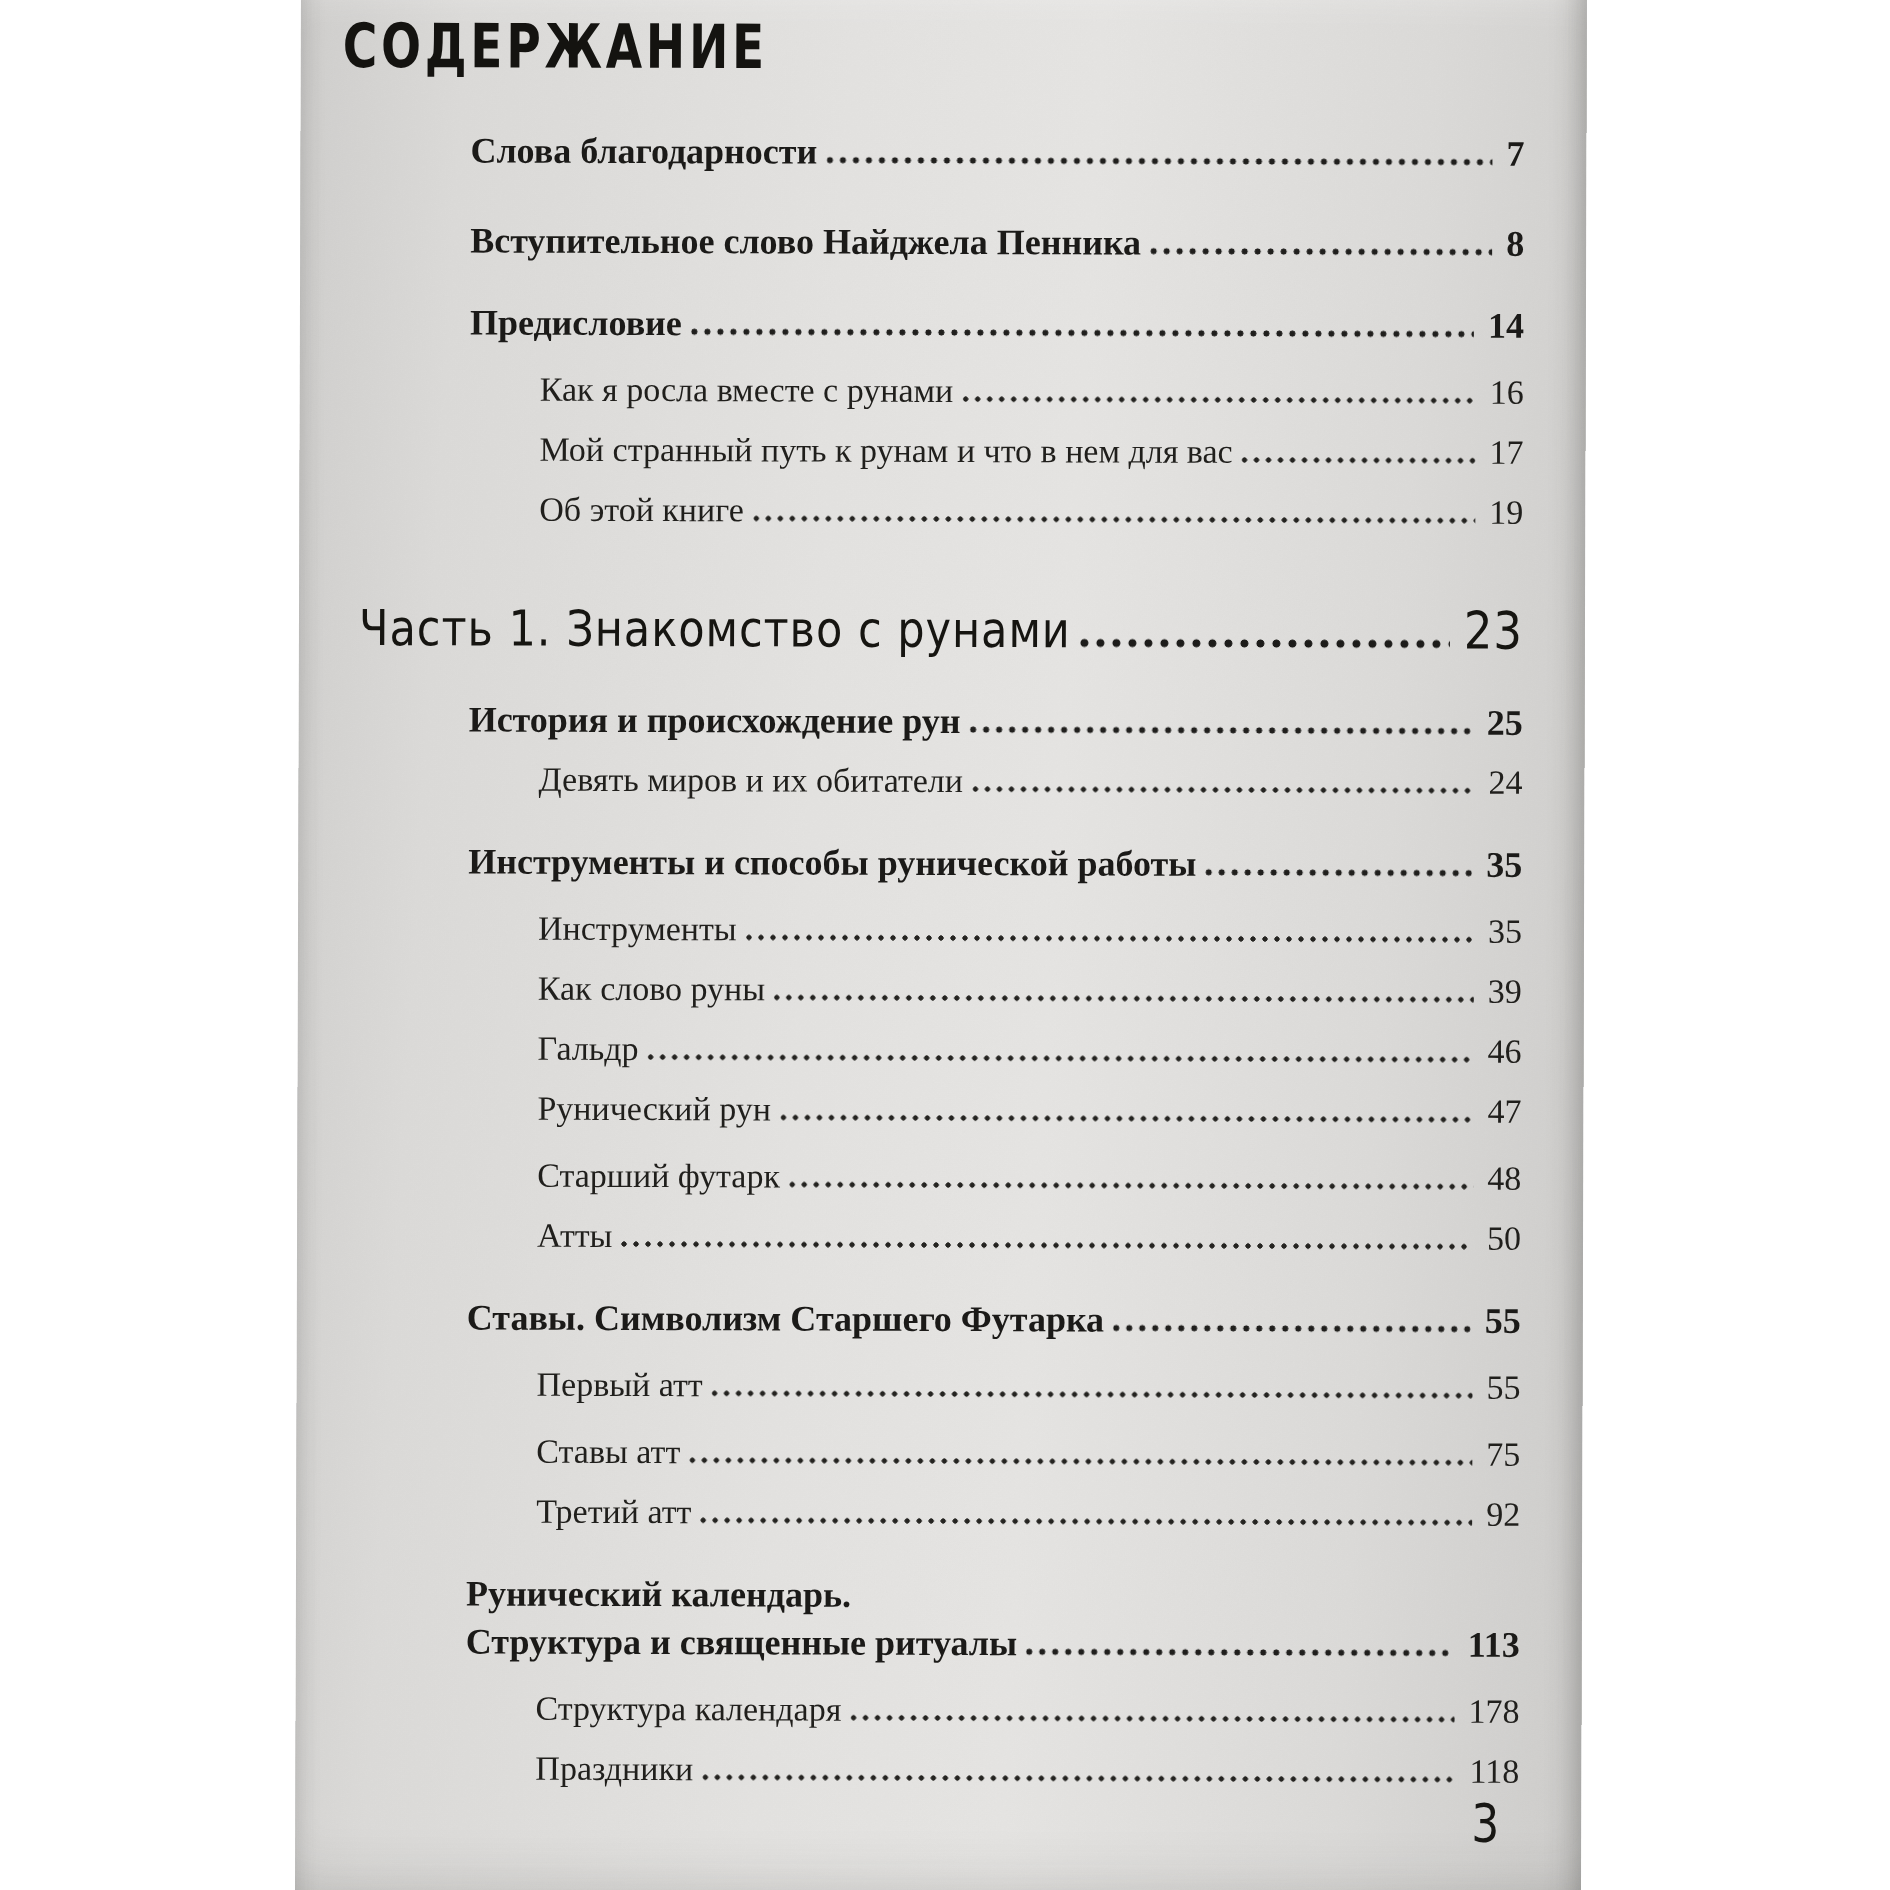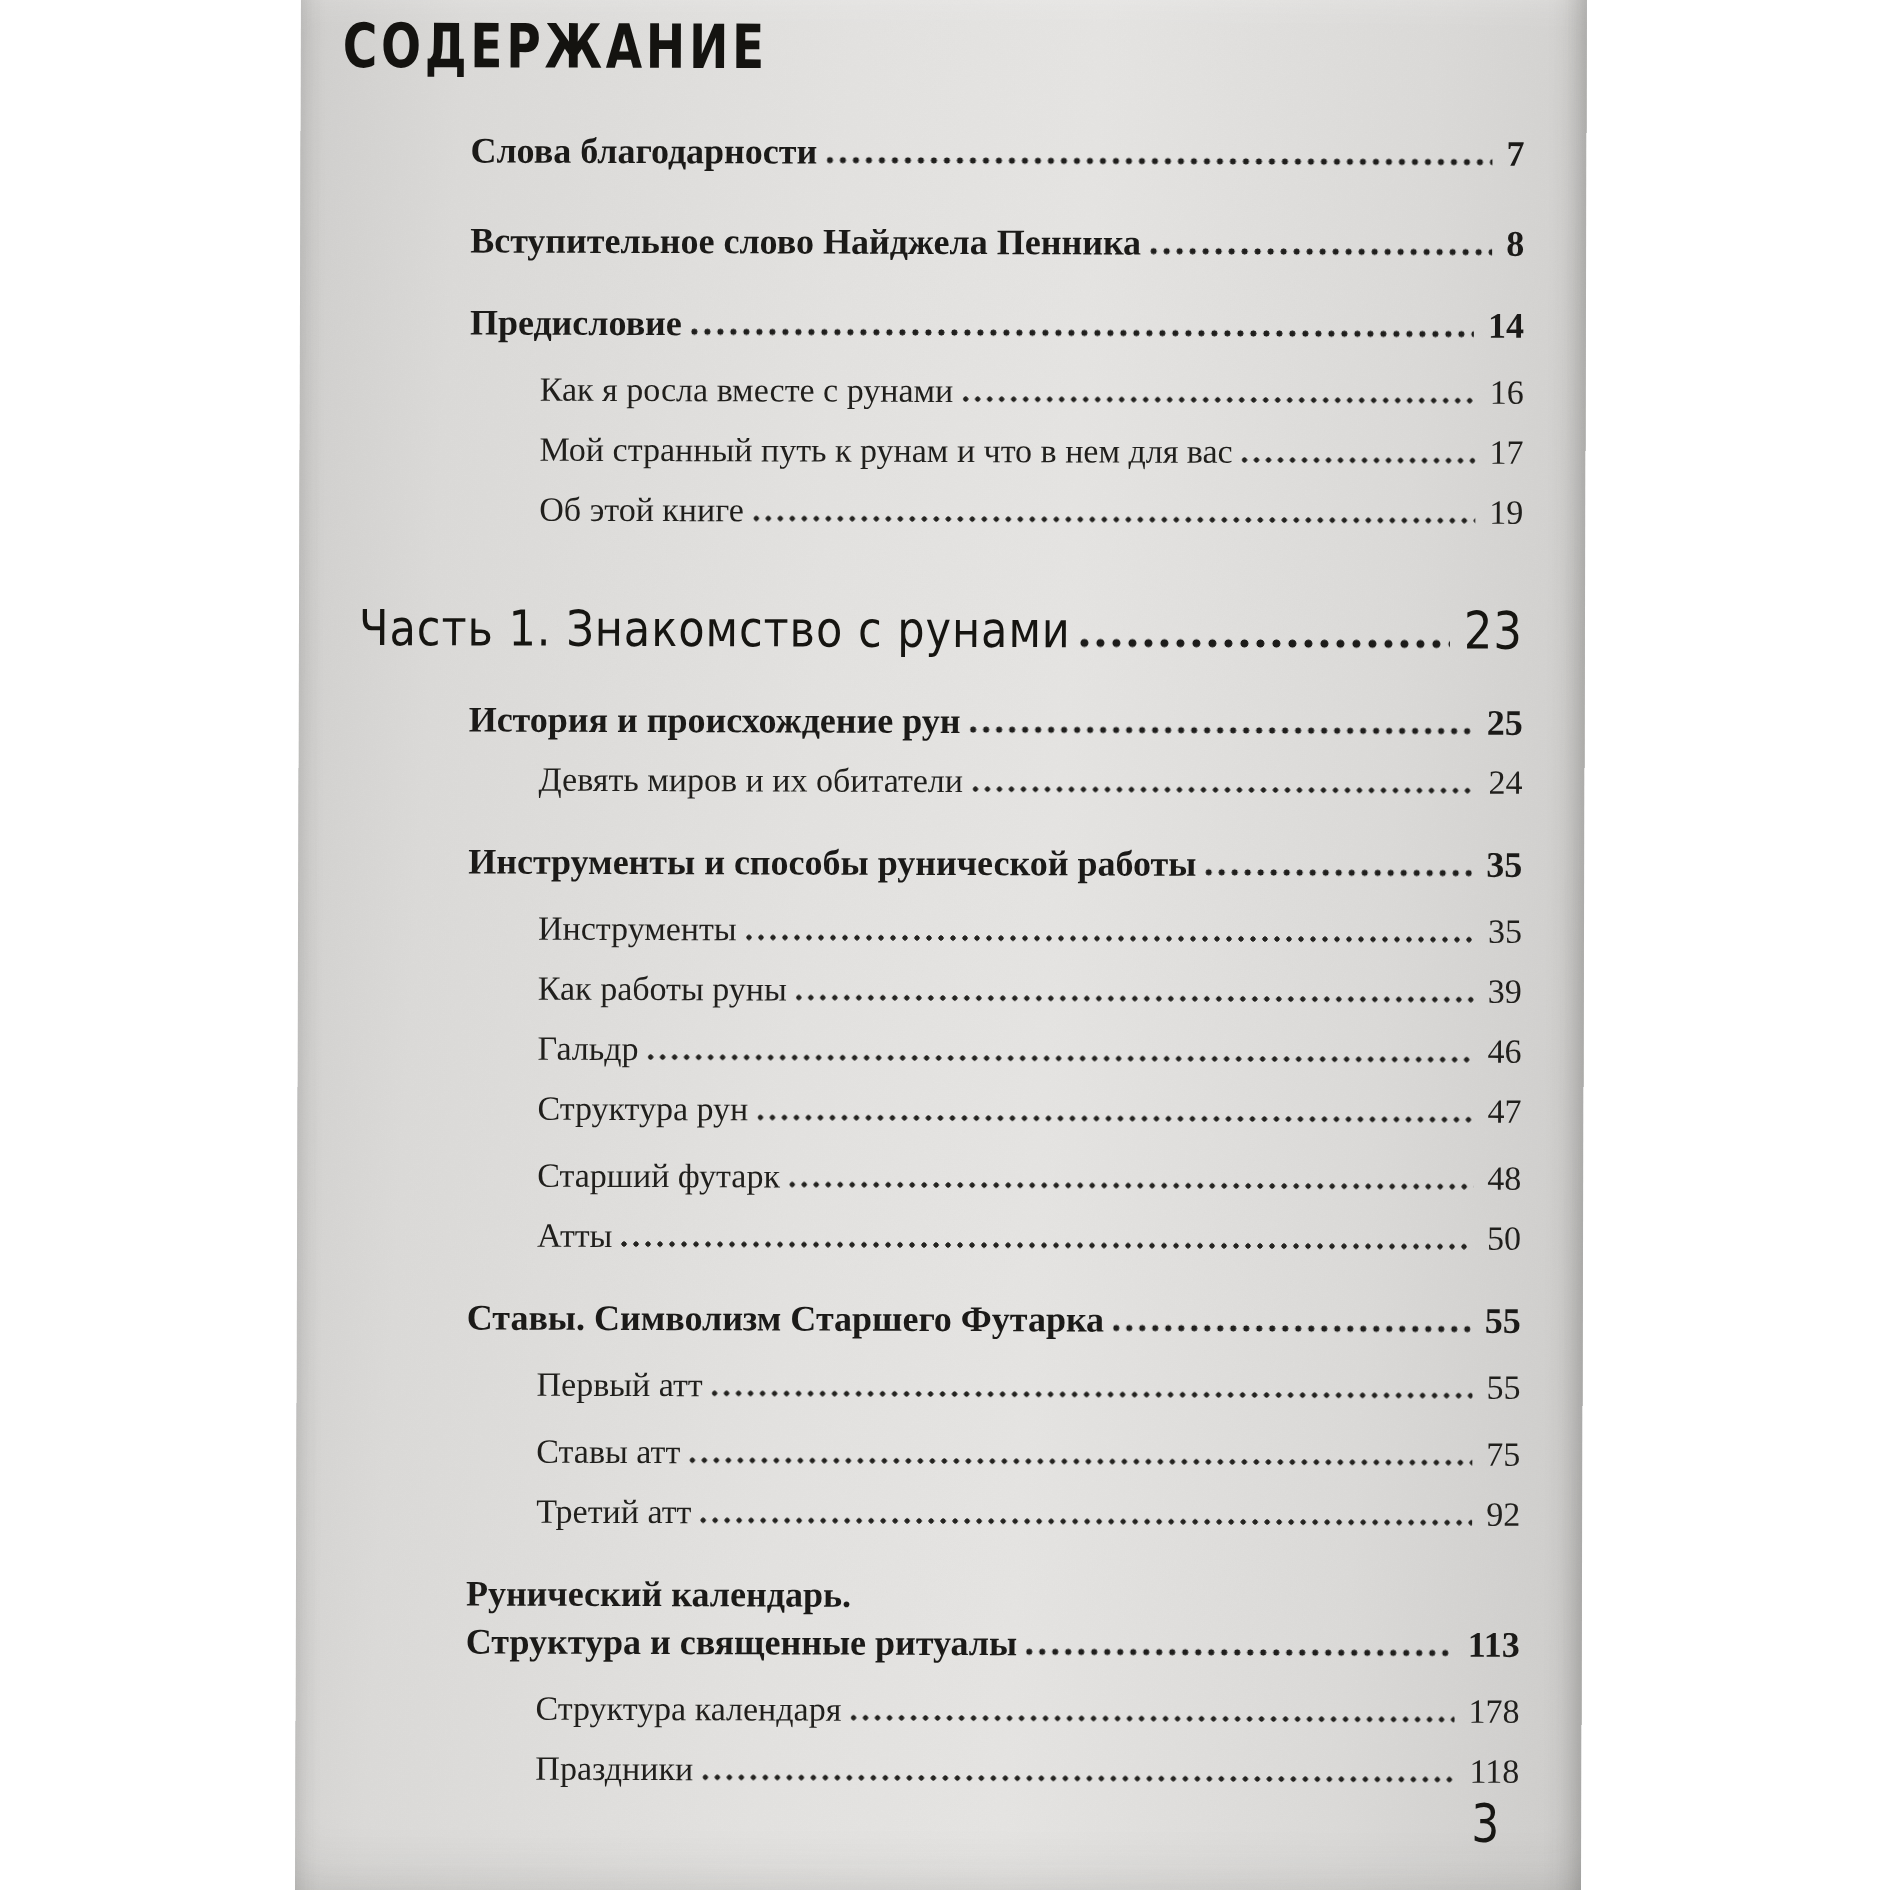--- a/index.html
+++ b/index.html
@@ -182,31 +182,31 @@
             <span class="label">Инструменты и способы рунической работы</span>
             <span class="leader"></span>
             <span class="num">35</span>
           </div>
           <div class="row sub sp-md">
             <span class="label">Инструменты</span>
             <span class="leader"></span>
             <span class="num">35</span>
           </div>
           <div class="row sub sp-sm">
-            <span class="label">Как работы руны</span>
+            <span class="label">Как слово руны</span>
             <span class="leader"></span>
             <span class="num">39</span>
           </div>
           <div class="row sub sp-sm">
             <span class="label">Гальдр</span>
             <span class="leader"></span>
             <span class="num">46</span>
           </div>
           <div class="row sub sp-sm">
-            <span class="label">Структура рун</span>
+            <span class="label">Рунический рун</span>
             <span class="leader"></span>
             <span class="num">47</span>
           </div>
           <div class="row sub sp-md">
             <span class="label">Старший футарк</span>
             <span class="leader"></span>
             <span class="num">48</span>
           </div>
           <div class="row sub sp-sm">
             <span class="label">Атты</span>

